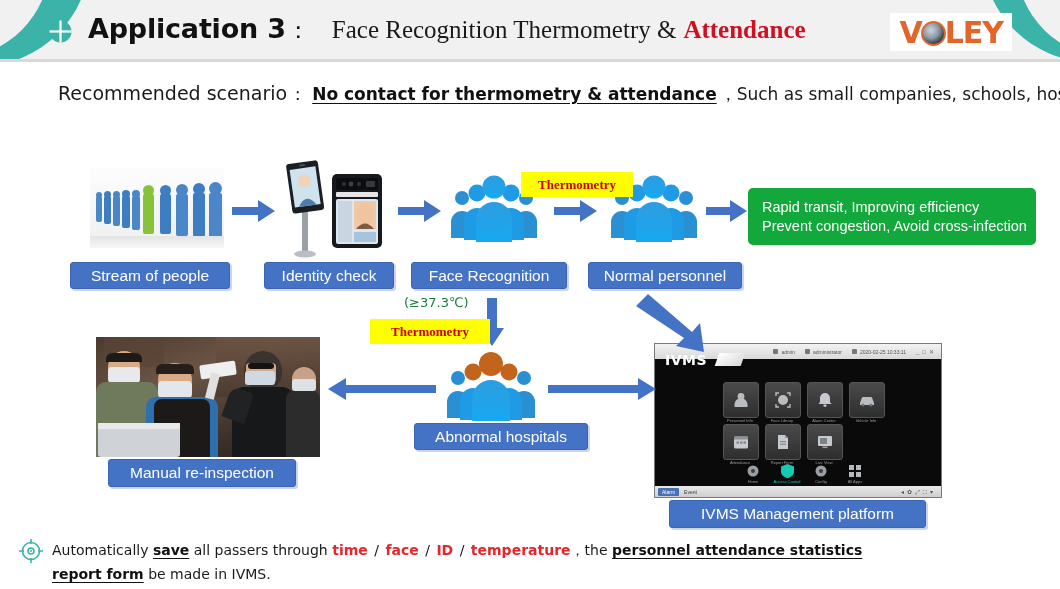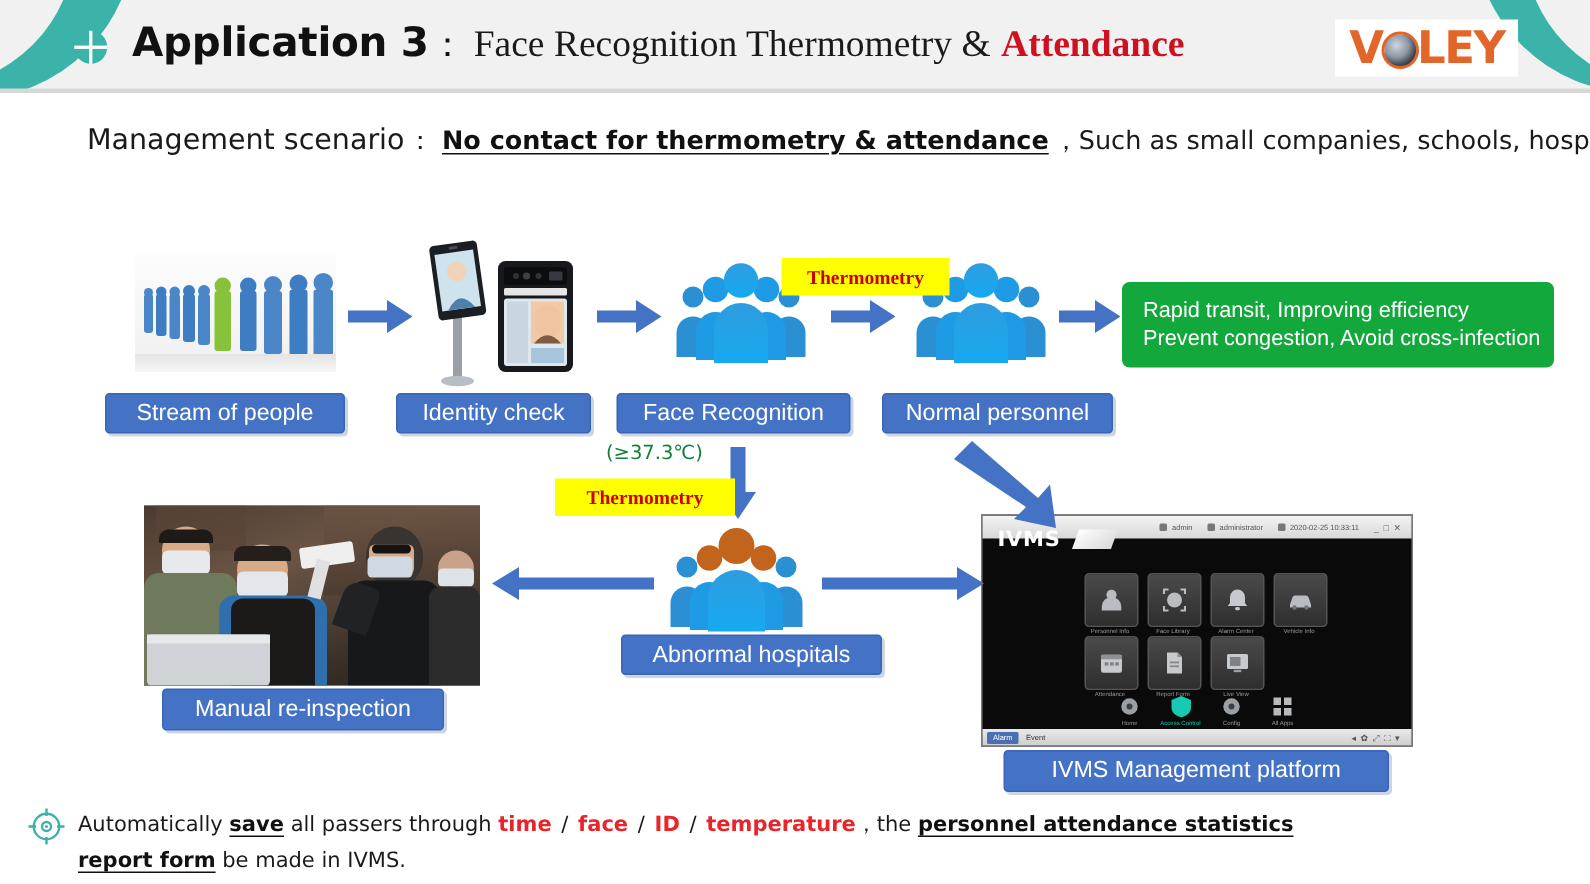--- a/index.html
+++ b/index.html
@@ -42,21 +42,21 @@
     position:absolute;left:88px;top:13px;height:40px;
     display:flex;align-items:baseline;white-space:nowrap;
   }
   .title-strong{
     font-family:"DejaVu Sans", sans-serif;
     font-weight:bold;font-size:27px;color:#111;letter-spacing:-.2px;
   }
   .title-colon{font-size:23px;color:#111;margin:0 4px 0 1px;font-family:"Liberation Serif",serif;}
   .title-serif{
     font-family:"Liberation Serif", serif;
-    font-size:25px;color:#1a1a1a;margin-left:2px;
+    font-size:25px;color:#1a1a1a;margin-left:18px;
   }
   .title-red{
     font-family:"Liberation Serif", serif;
     font-weight:bold;font-size:25px;color:#d01020;margin-left:7px;
   }
   .logo{
     position:absolute;right:48px;top:13px;
     background:#fff;padding:2px 9px 1px 9px;
     display:flex;align-items:center;
   }
@@ -234,21 +234,21 @@
     <div class="logo">
       <span class="logo-txt">
         <span>V</span>
         <span class="logo-lens"></span>
         <span>LEY</span>
       </span>
     </div>
   </div>
 
   <div class="scenario">
-    <span class="scenario-lbl">Management scenario</span>
+    <span class="scenario-lbl">Recommended scenario</span>
     <span class="scenario-colon">：</span>
     <span class="scenario-bold">No contact for thermometry &amp; attendance</span>
     <span class="scenario-rest">，Such as small companies, schools, hospitals etc.</span>
   </div>
 
   <div class="stream-photo">
 
     <div class="sp-fig" style="left:6px;bottom:26px;width:6px;height:26px;background:#4a86c8;"></div>
     <div class="sp-head" style="left:6px;bottom:50px;width:6px;height:6px;background:#4a86c8;"></div>
     <div class="sp-fig" style="left:14px;bottom:24px;width:7px;height:28px;background:#3f7dc2;"></div>

